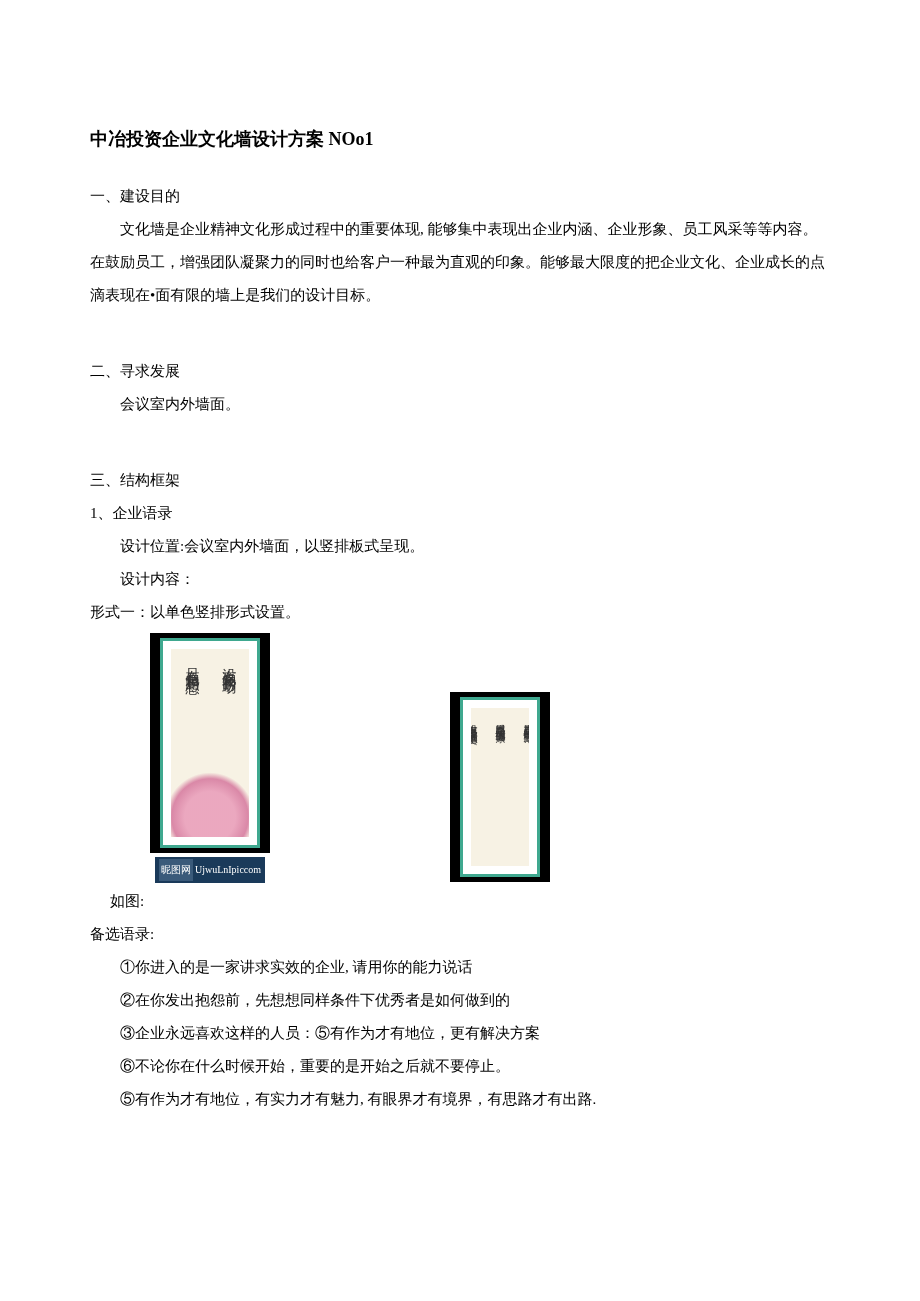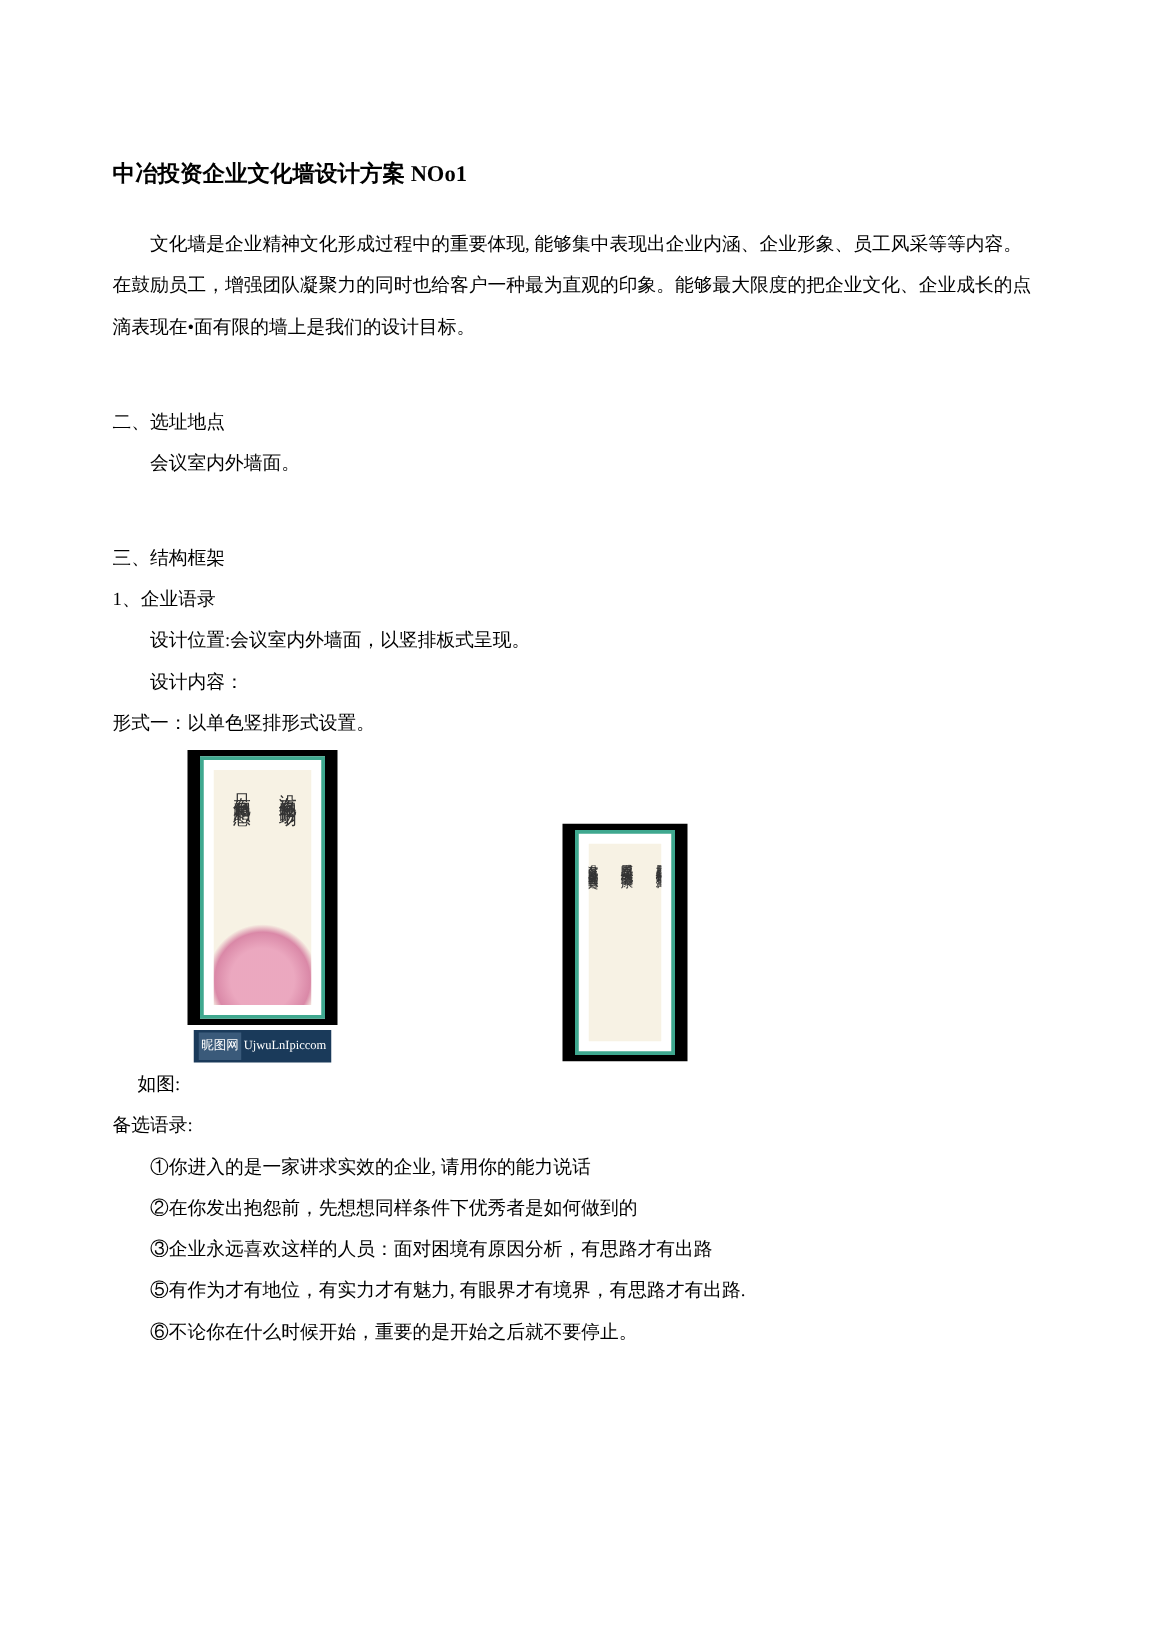--- a/index.html
+++ b/index.html
@@ -121,24 +121,25 @@
   .quote-list p { margin: 0; }
   p { margin: 0; }
 </style>
 </head>
 <body>
 
 <div class="page">
 
   <div class="title">中冶投资企业文化墙设计方案 NOo1</div>
 
+  <p class="sec-head">一、建设目的</p>
   <p class="indent">文化墙是企业精神文化形成过程中的重要体现, 能够集中表现出企业内涵、企业形象、员工风采等等内容。在鼓励员工，增强团队凝聚力的同时也给客户一种最为直观的印象。能够最大限度的把企业文化、企业成长的点滴表现在•面有限的墙上是我们的设计目标。</p>
 
   <br>
-  <p class="sec-head">二、选址地点</p>
+  <p class="sec-head">二、寻求发展</p>
   <p class="sub-indent">会议室内外墙面。</p>
 
   <br>
   <p class="sec-head">三、结构框架</p>
   <p>1、企业语录</p>
 
   <p class="sub-indent">
     <span>设计位置:</span><span>会议室内外墙面，以竖排板式呈现。</span>
   </p>
   <p class="sub-indent">设计内容：</p>
@@ -177,18 +178,18 @@
           </div>
         </div>
       </div>
     </div>
   </div>
 
   <p>备选语录:</p>
   <div class="quote-list">
     <p>①你进入的是一家讲求实效的企业, 请用你的能力说话</p>
     <p>②在你发出抱怨前，先想想同样条件下优秀者是如何做到的</p>
-    <p>③企业永远喜欢这样的人员：面对困境有原因分析，有思路才有出路</p>
+    <p>③企业永远喜欢这样的人员：⑤有作为才有地位，更有解决方案</p>
+    <p>⑥不论你在什么时候开始，重要的是开始之后就不要停止。</p>
     <p>⑤有作为才有地位，有实力才有魅力, 有眼界才有境界，有思路才有出路.</p>
-    <p>⑥不论你在什么时候开始，重要的是开始之后就不要停止。</p>
   </div>
 
 </div>
 
 </body></html>

